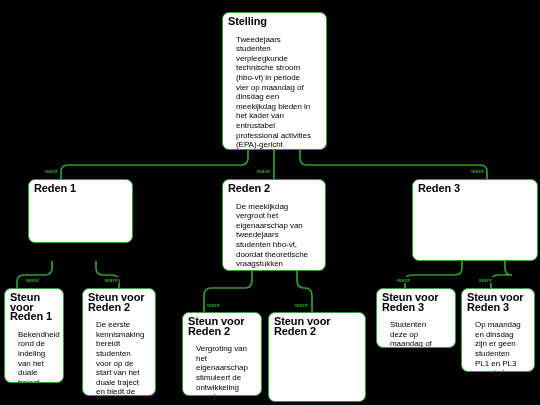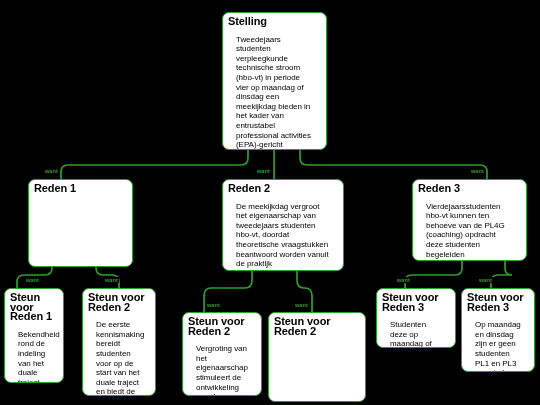--- a/index.html
+++ b/index.html
@@ -69,32 +69,31 @@
       <path d="M 462 261 L 462 268 Q 462 275 455 275 L 412 275 Q 405 275 405 282 L 405 288"></path>
       <path d="M 505 261 L 505 268 Q 505 275 512 275 L 498 275 Q 491 275 491 282 L 491 288"></path>
     </g>
   </svg>
 
   <div class="node" style="left:222px;top:12px;width:105px;height:138px;">
     <div class="title">Stelling</div>
     <div class="body">Tweedejaars studenten verpleegkunde technische stroom (hbo-vt) in periode vier op maandag of dinsdag een meekijkdag bieden in het kader van entrustabel professional activities (EPA)-gericht opleiden.</div>
   </div>
 
-  <div class="node" style="left:28px;top:179px;width:105px;height:88px;">
+  <div class="node" style="left:28px;top:179px;width:105px;height:64px;">
     <div class="title">Reden 1</div>
   </div>
 
-  <div class="node" style="left:222px;top:179px;width:122px;height:92px;">
+  <div class="node" style="left:222px;top:179px;width:104px;height:92px;">
     <div class="title">Reden 2</div>
     <div class="body">De meekijkdag vergroot het eigenaarschap van tweedejaars studenten hbo-vt, doordat theoretische vraagstukken beantwoord worden vanuit de praktijk</div>
   </div>
 
-  <div class="node" style="left:412px;top:179px;width:115px;height:82px;">
+  <div class="node" style="left:412px;top:179px;width:126px;height:82px;">
     <div class="title">Reden 3</div>
-    <div class="body">Vierdejaarsstudenten hbo-vt kunnen ten behoeve van de PL4G (coaching) opdracht deze studenten begeleiden</div>
   </div>
 
   <div class="node" style="left:4px;top:288px;width:60px;height:95px;">
     <div class="title">Steun voor Reden 1</div>
     <div class="body">Bekendheid rond de indeling van het duale traject schept mogelijkheden ten behoeve van een eerste kennismaking met de praktijk</div>
   </div>
 
   <div class="node" style="left:82px;top:288px;width:74px;height:108px;">
     <div class="title">Steun voor Reden 2</div>
     <div class="body">De eerste kennismaking bereidt studenten voor op de start van het duale traject en biedt de gelegenheid voor de student om eerste vragen te stellen</div>

